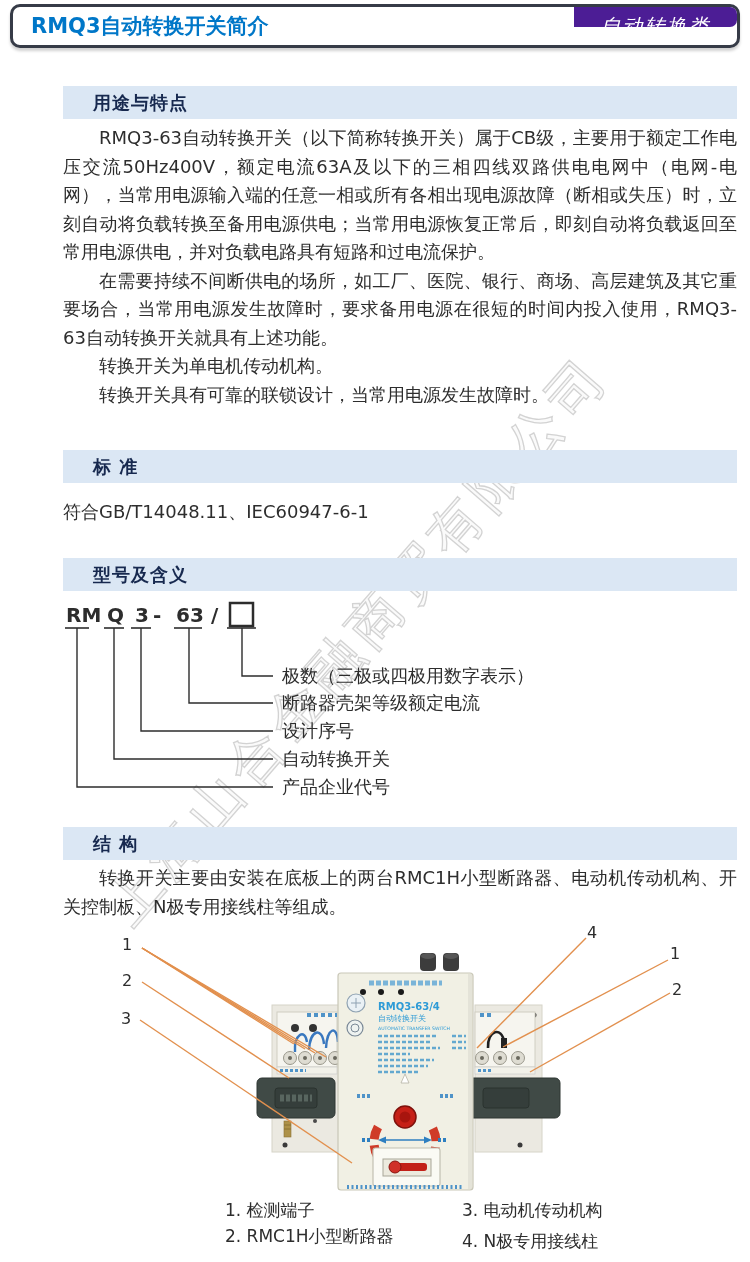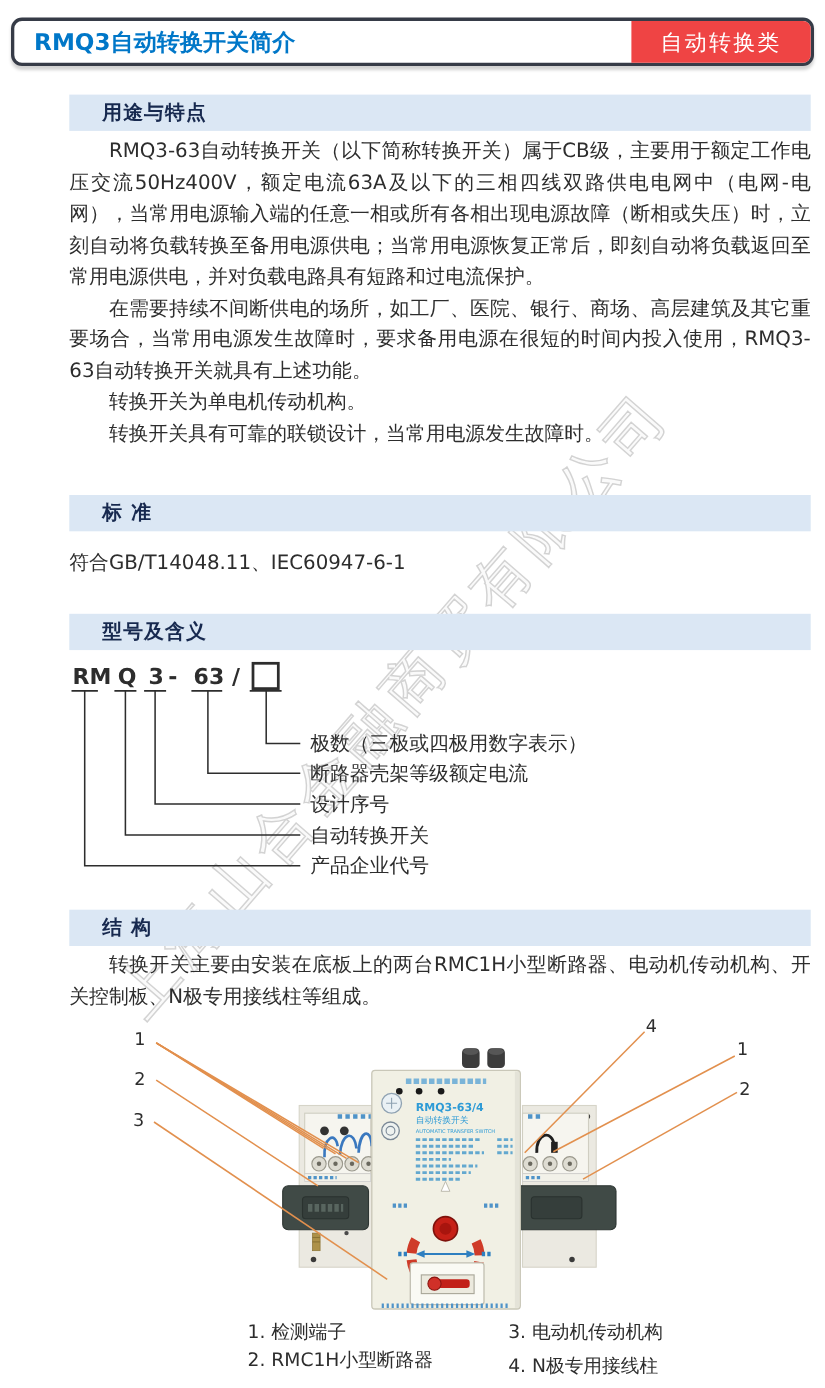--- a/index.html
+++ b/index.html
@@ -15,33 +15,34 @@
     position:absolute; left:118px; top:880px;
     font-size:54px; letter-spacing:7px; white-space:nowrap;
     color:rgba(0,0,0,0.02);
     -webkit-text-stroke:1.3px rgba(160,160,160,0.45);
     transform:rotate(-49deg); transform-origin:0 50%;
     pointer-events:none; z-index:1;
   }
 
   
   .header-box {
-    position:absolute; left:10px; top:16px; width:730px; height:44px;
+    position:absolute; left:10px; top:4px; width:730px; height:44px;
     border:3px solid #363b47; border-radius:10px; background:#fff;
     box-shadow:0 3px 3px rgba(0,0,0,0.18); z-index:3;
   }
   .header-title {
     position:absolute; left:18px; top:0; height:38px; line-height:38px;
     font-size:21px; font-weight:bold; color:#0077c8; white-space:nowrap;
   }
   .header-tag {
-    position:absolute; right:0; top:0; width:163px; height:38px;
-    background:#ef4444; border-radius:0 7px 7px 0;
+    position:absolute; right:0; top:0; width:163px; height:20px;
+    background:#4c1d95; border-radius:0 7px 7px 0;
     color:#fff; font-size:20px; text-align:center; line-height:38px;
     letter-spacing:2px;
+    font-style:italic;
   }
 
   
   .section-bar {
     position:absolute; left:63px; width:674px; height:33px;
     background:#dbe7f4; color:#17294f; font-size:18px; font-weight:bold;
     line-height:33px; padding-left:30px; letter-spacing:1px; z-index:2;
   }
 
   .bodytext {

